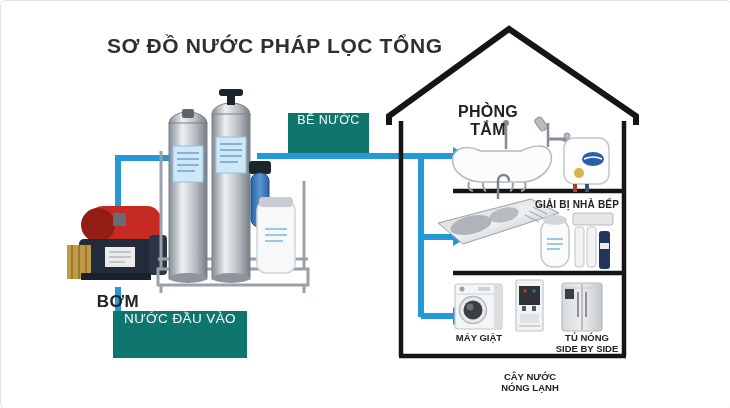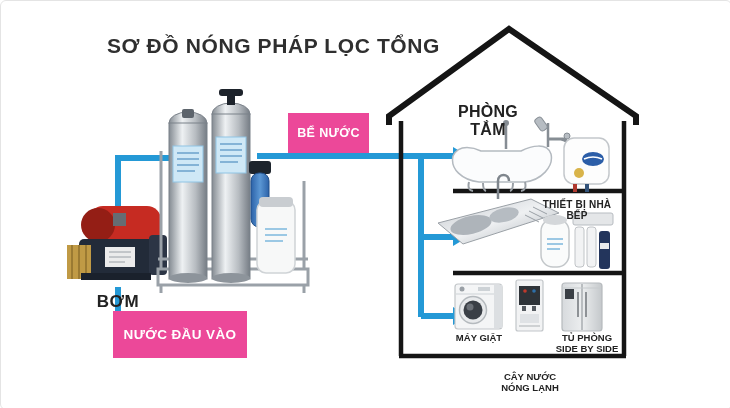--- a/index.html
+++ b/index.html
@@ -8,23 +8,23 @@
     border:1px solid #e4e4e4;border-radius:6px;overflow:hidden;
     font-family:"Liberation Sans", sans-serif;
   }
   .canvas svg{position:absolute;left:0;top:0;z-index:1;}
   .lbl{position:absolute;z-index:3;color:#222;font-weight:700;text-align:center;}
   .title{
     position:absolute;z-index:3;left:106px;top:33px;
     font-size:21px;font-weight:700;color:#2f2f2f;letter-spacing:.6px;white-space:nowrap;
   }
   .bluebox{
-    position:absolute;z-index:3;background:#ec4899;color:#ffffff;
-    display:flex;align-items:center;justify-content:center;
-    font-weight:700;letter-spacing:.4px;
+    position:absolute;z-index:3;background:#0f766e;color:#ffffff;
+    display:flex;justify-content:center;
+    font-weight:400;letter-spacing:.4px;
   }
   .box-tank{left:287px;top:112px;width:81px;height:40px;font-size:12.5px;}
   .box-input{left:112px;top:310px;width:134px;height:47px;font-size:13.5px;}
   .lbl-pump{left:85px;top:291px;width:64px;font-size:17px;letter-spacing:.5px;}
   .lbl-bath{left:450px;top:102px;width:74px;font-size:16px;letter-spacing:.3px;}
   .lbl-kitchen{left:531px;top:198px;width:90px;font-size:10px;letter-spacing:.2px;}
   .lbl-two{line-height:11px;font-size:10px;}
   .lbl-drink{left:458px;top:246px;width:90px;}
   .lbl-washer{left:448px;top:331px;width:60px;font-size:9.5px;}
   .lbl-dispenser{left:499px;top:331px;width:60px;font-size:9.5px;line-height:11px;margin-top:39px;}
@@ -189,42 +189,42 @@
     </g>
     <g>
       <rect x="561" y="282" width="40" height="48" rx="3" fill="url(#fridgegrad)" stroke="#b6babd" stroke-width="1.2"></rect>
       <path d="M581,283 V329" stroke="#a9adb1" stroke-width="1.5"></path>
       <path d="M577,291 V316 M585,291 V316" stroke="#8e9296" stroke-width="2"></path>
       <rect x="564" y="288" width="9" height="10" fill="#3a3f45"></rect>
       <path d="M562,287 H600" stroke="#c6cacd" stroke-width="1"></path>
     </g>
   </svg>
 
-  <div class="title">SƠ ĐỒ NÓNG PHÁP LỌC TỔNG</div>
+  <div class="title">SƠ ĐỒ NƯỚC PHÁP LỌC TỔNG</div>
 
   <div class="bluebox box-tank">
     <span>BỂ NƯỚC</span>
   </div>
 
   <div class="bluebox box-input">
     <span>NƯỚC ĐẦU VÀO</span>
   </div>
 
   <div class="lbl lbl-pump">BƠM</div>
 
   <div class="lbl lbl-bath">PHÒNG TẮM</div>
 
-  <div class="lbl lbl-kitchen">THIẾT BỊ NHÀ BẾP</div>
+  <div class="lbl lbl-kitchen">GIẢI BỊ NHÀ BẾP</div>
 
 
   <div class="lbl lbl-washer">MÁY GIẶT</div>
 
   <div class="lbl lbl-dispenser">
     <div>CÂY NƯỚC</div>
     <div>NÓNG LẠNH</div>
   </div>
 
   <div class="lbl lbl-fridge">
-    <div>TỦ PHÒNG</div>
+    <div>TỦ NÓNG</div>
     <div>SIDE BY SIDE</div>
   </div>
 
 </div>
 
 </body></html>

